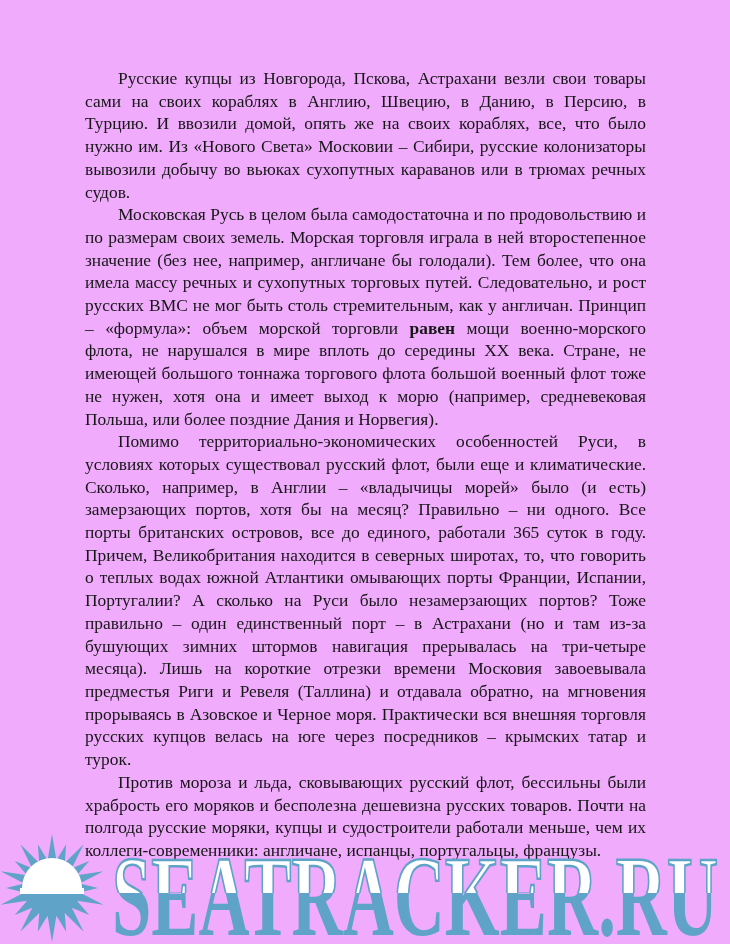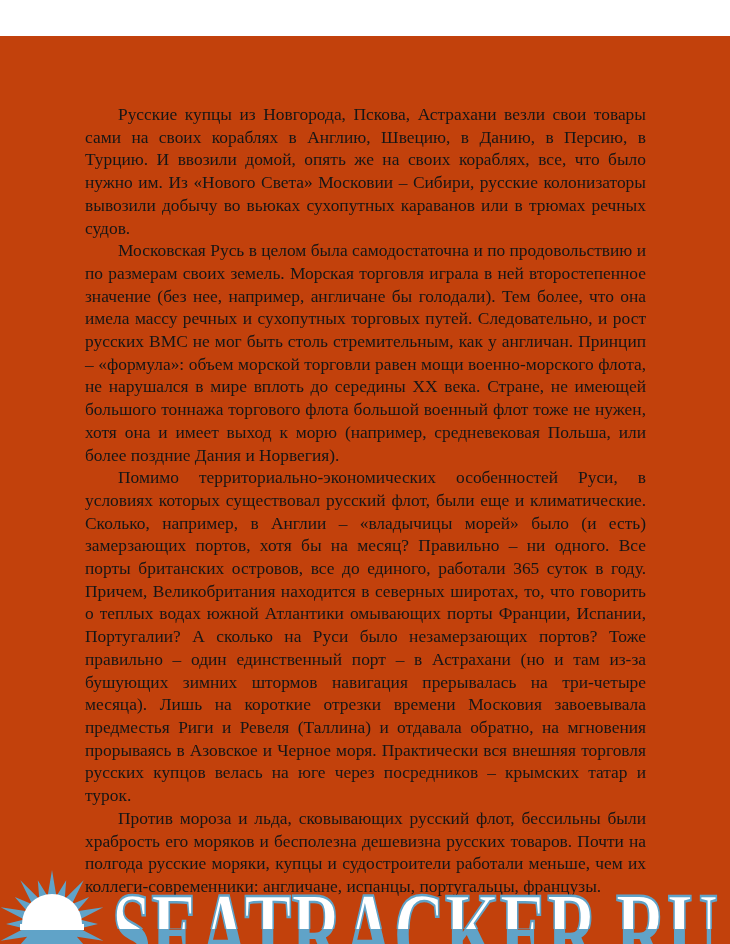--- a/index.html
+++ b/index.html
@@ -10,42 +10,41 @@
     width: 730px;
     height: 944px;
     background: #ffffff;
     position: relative;
     overflow: hidden;
     font-family: "Liberation Serif", serif;
   }
   .page {
     position: absolute;
     inset: 0;
-    background: #c2410c;
-    margin-top: 36px;
+    background: #f0abfc;
   }
   .text-block {
     position: absolute;
     left: 85px;
     top: 67px;
     width: 561px;
     font-family: "Liberation Serif", serif;
     font-size: 17.4px;
     line-height: 22.7px;
     color: #161616;
     text-align: justify;
     hyphens: none;
   }
   .para {
     margin: 0;
     padding: 0;
     text-indent: 33px;
   }
   .para b {
-    font-weight: normal;
+    font-weight: bold;
   }
   .watermark {
     position: absolute;
     left: 0;
     top: 820px;
     width: 730px;
     height: 124px;
     display: block;
   }
 </style>

